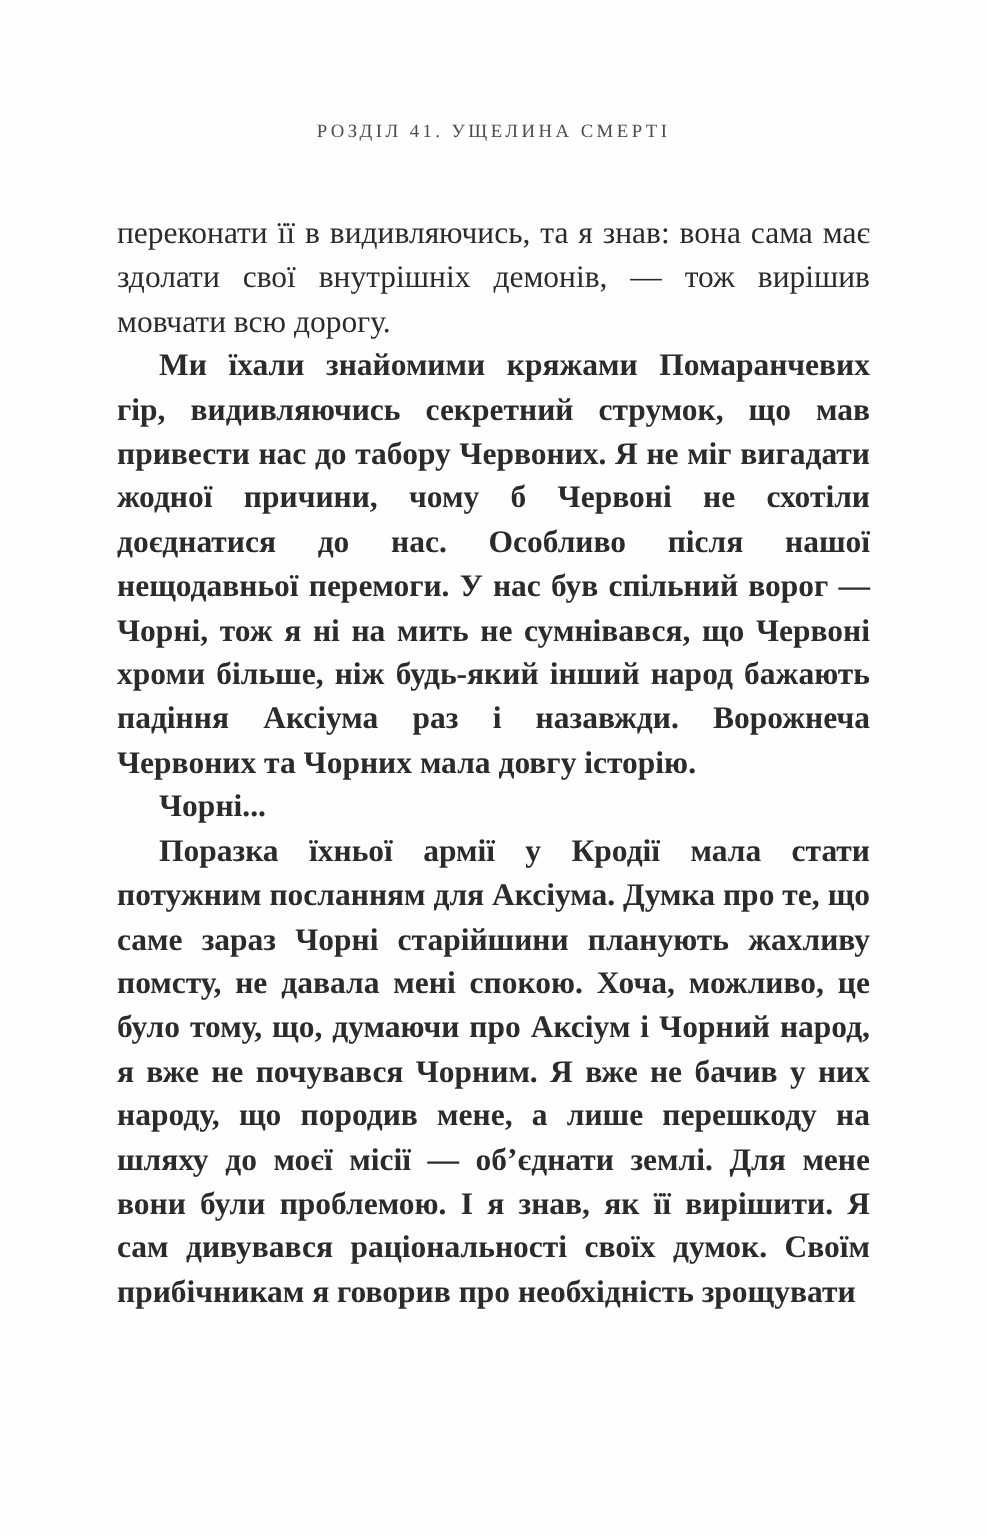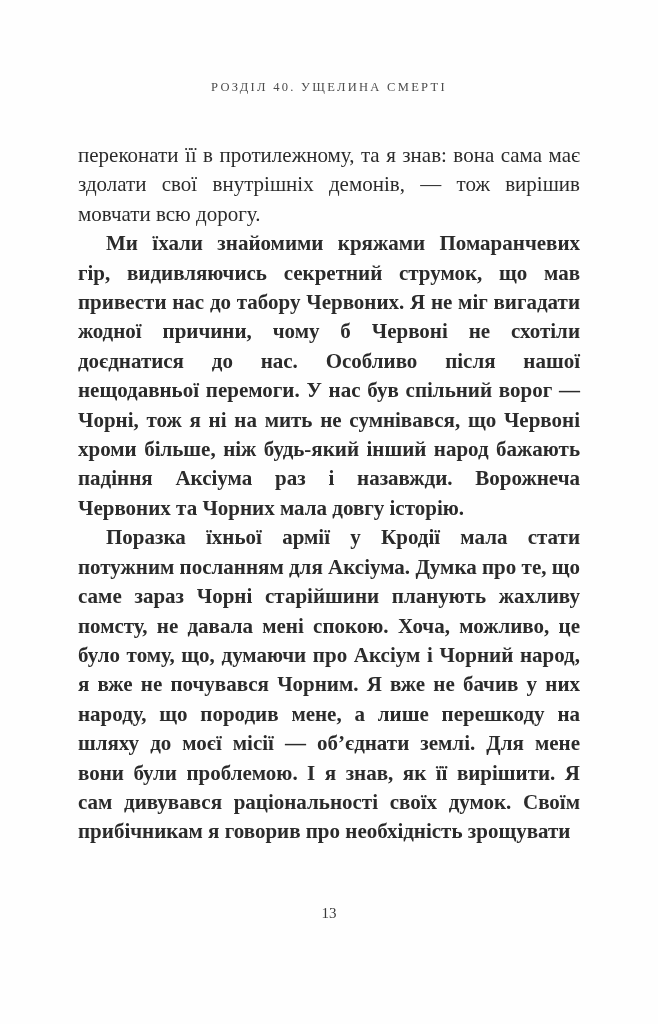--- a/index.html
+++ b/index.html
@@ -54,23 +54,23 @@
     text-align: center;
     font-size: 15px;
     color: #3a3a3a;
   }
 </style>
 </head>
 <body>
 
 <div class="viewport">
 
-  <div class="running-head">РОЗДІЛ 40. УЩЕЛИНА СМЕРТІ</div>
+  <div class="running-head">РОЗДІЛ 41. УЩЕЛИНА СМЕРТІ</div>
 
   <div class="text-block">
-    <p class="paragraph">переконати її в протилежному, та я знав: вона сама має здолати свої внутрішніх демонів, — тож вирішив мовчати всю дорогу.</p>
+    <p class="paragraph">переконати її в видивляючись, та я знав: вона сама має здолати свої внутрішніх демонів, — тож вирішив мовчати всю дорогу.</p>
     <p class="paragraph indented">Ми їхали знайомими кряжами Помаранчевих гір, видивляючись секретний струмок, що мав привести нас до табору Червоних. Я не міг вигадати жодної причини, чому б Червоні не схотіли доєднатися до нас. Особливо після нашої нещодавньої перемоги. У нас був спільний ворог — Чорні, тож я ні на мить не сумнівався, що Червоні хроми більше, ніж будь-який інший народ бажають падіння Аксіума раз і назавжди. Ворожнеча Червоних та Чорних мала довгу історію.</p>
+    <p class="paragraph indented">Чорні...</p>
     <p class="paragraph indented">Поразка їхньої армії у Кродії мала стати потужним посланням для Аксіума. Думка про те, що саме зараз Чорні старійшини планують жахливу помсту, не давала мені спокою. Хоча, можливо, це було тому, що, думаючи про Аксіум і Чорний народ, я вже не почувався Чорним. Я вже не бачив у них народу, що породив мене, а лише перешкоду на шляху до моєї місії — об’єднати землі. Для мене вони були проблемою. І я знав, як її вирішити. Я сам дивувався раціональності своїх думок. Своїм прибічникам я говорив про необхідність зрощувати</p>
   </div>
 
-  <div class="page-number">13</div>
 
 </div>
 
 </body></html>

